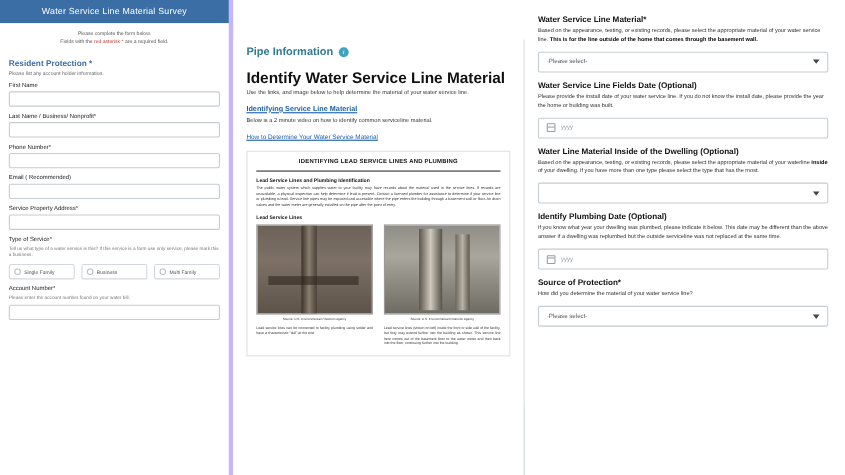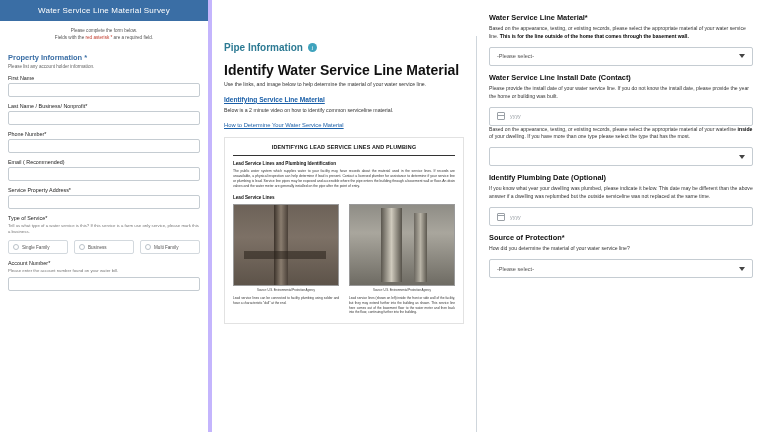--- a/index.html
+++ b/index.html
@@ -329,21 +329,21 @@
       <span>Water Service Line Material Survey</span>
     </div>
     <div class="survey-note">
       <div>Please complete the form below.</div>
       <div>
         <span>Fields with the </span><span class="req">red asterisk *</span><span> are a required field.</span>
       </div>
     </div>
 
     <div class="left-body">
-      <div class="sec-title">Property Information *</div>
+      <div class="sec-title">Resident Protection *</div>
       <div class="sec-sub">Please list any account holder information.</div>
 
       <div class="fld-label">First Name</div>
       <div class="tbox"></div>
 
       <div class="fld-label">Last Name / Business/ Nonprofit*</div>
       <div class="tbox"></div>
 
       <div class="fld-label">Phone Number*</div>
       <div class="tbox"></div>
@@ -421,27 +421,28 @@
 
     <div class="r-label">Water Service Line Material*</div>
     <div class="r-help">
       <span>Based on the appearance, testing, or existing records, please select the appropriate material of your water service line. </span><b>This is for the line outside of the home that comes through the basement wall.</b>
     </div>
     <div class="select">
       <span>-Please select-</span>
       <span class="caret"></span>
     </div>
 
-    <div class="r-label">Water Service Line Install Date (Contact)</div>
+    <div class="r-label">Water Service Line Fields Date (Optional)</div>
     <div class="r-help">Please provide the install date of your water service line. If you do not know the install date, please provide the year the home or building was built.</div>
     <div class="datebox">
       <span class="cal-icon"></span>
       <span>yyyy</span>
     </div>
 
+    <div class="r-label">Water Line Material Inside of the Dwelling (Optional)</div>
     <div class="r-help">
       <span>Based on the appearance, testing, or existing records, please select the appropriate material of your waterline </span><b>inside</b><span> of your dwelling. If you have more than one type please select the type that has the most.</span>
     </div>
     <div class="select">
       <span></span>
       <span class="caret"></span>
     </div>
 
     <div class="r-label">Identify Plumbing Date (Optional)</div>
     <div class="r-help">If you know what year your dwelling was plumbed, please indicate it below. This date may be different than the above answer if a dwelling was replumbed but the outside serviceline was not replaced at the same time.</div>

